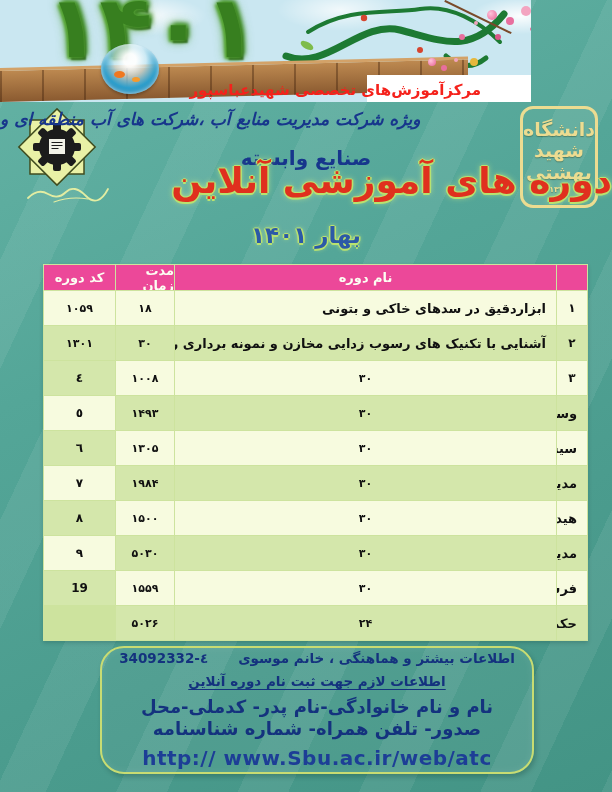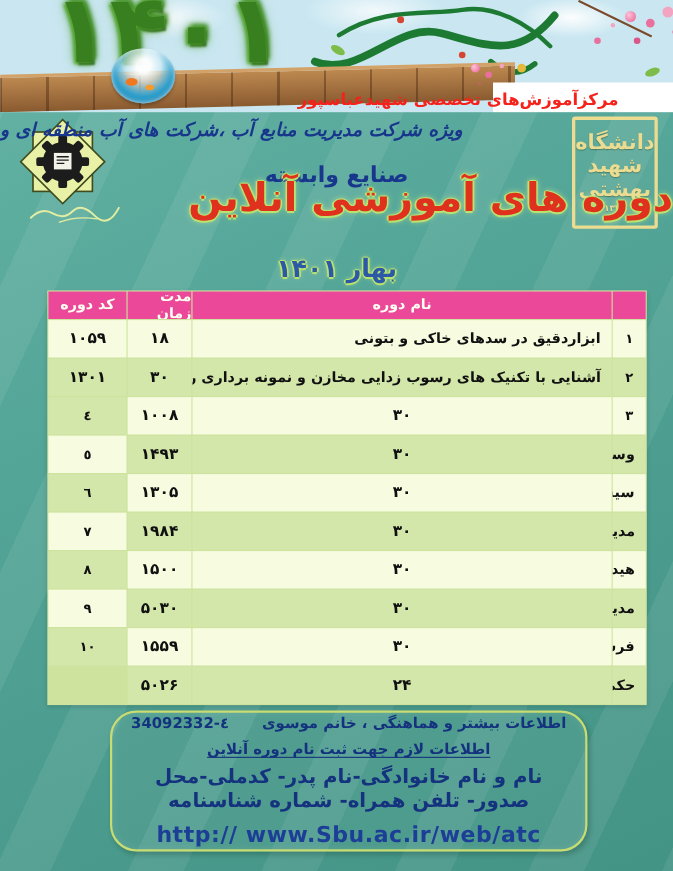--- a/index.html
+++ b/index.html
@@ -5,21 +5,21 @@
   html,body{margin:0;padding:0;background:#ffffff;}
   .page{
     position:relative; width:612px; height:792px; overflow:hidden;
     font-family:"DejaVu Sans", sans-serif; direction:rtl;
     background:
       repeating-linear-gradient(115deg, rgba(255,255,255,0.07) 0 46px, rgba(255,255,255,0) 46px 110px),
       linear-gradient(155deg, #66b4a6 0%, #54a698 38%, #4b9c8e 70%, #439485 100%);
   }
   
   .banner{
-    position:absolute; top:0; left:0; width:612px; height:102px; overflow:hidden;
+    position:absolute; top:0; left:0; width:531px; height:102px; overflow:hidden;
     background-image:
       radial-gradient(70px 26px at 520px 16px, rgba(255,255,255,.95), transparent 70%),
       radial-gradient(90px 30px at 340px 10px, rgba(255,255,255,.75), transparent 70%),
       radial-gradient(80px 28px at 150px 16px, rgba(255,255,255,.85), transparent 70%);
     background-color:#cae7f1;
   }
   .topiary{
     position:absolute; top:-16px; left:-2px; width:308px; text-align:center;
     direction:ltr; font-weight:bold; font-size:86px; line-height:1; letter-spacing:10px;
     color:#377f1f;
@@ -56,60 +56,60 @@
   .white-box{position:absolute; right:0; bottom:0; width:164px; height:27px; background:#ffffff;}
   .center-label{
     position:absolute; right:50px; bottom:3px; font-size:15px; font-weight:bold;
     color:#f5211b; white-space:nowrap;
   }
   
   .emblem{position:absolute; left:16px; top:106px;}
   .signature{position:absolute; left:24px; top:184px;}
   .stamp{
     position:absolute; right:14px; top:106px; width:72px; height:96px;
-    border:3px solid #ecdc91; border-radius:3px; background:rgba(255,250,210,0.04);
+    border:3px solid #ecdc91; border-radius:13px; background:rgba(255,250,210,0.04);
     display:flex; flex-direction:column; align-items:center; justify-content:center;
     color:#ecdc91; font-weight:bold; font-size:19px; line-height:1.12;
     text-shadow:0 1px 1px rgba(40,60,30,.4);
   }
   .stamp .yr{font-size:8px; font-weight:bold; margin-top:3px;}
   
   .intro1{position:absolute; top:109px; left:0; width:100%; text-align:left;
     font-size:17px; font-weight:bold; color:#17368c;font-style:italic;}
   .intro2{position:absolute; top:146px; left:0; width:100%; text-align:center;
     font-size:20px; font-weight:bold; color:#17368c;}
   .title{
     position:absolute; top:160px; left:0; width:100%; text-align:right;
     font-size:36px; font-weight:bold; color:#e0301e;
     text-shadow:-1.5px 0 0 #b9e26f, 1.5px 0 0 #b9e26f, 0 -1.5px 0 #b9e26f,
                  0 1.5px 0 #b9e26f, 0 0 6px #cdeb8a;
   }
   .season{
-    position:absolute; top:232px; left:0; width:100%; text-align:center;
+    position:absolute; top:222px; left:0; width:100%; text-align:center;
     font-size:23px; font-weight:bold; color:#2c59a7;
     text-shadow:-1.5px 0 0 #b9e26f, 1.5px 0 0 #b9e26f, 0 -1.5px 0 #b9e26f,
                  0 1.5px 0 #b9e26f, 0 0 5px #cdeb8a;
   }
   
   .table{
     position:absolute; top:264px; right:24px; width:543px;
     display:grid; grid-template-columns:30px 1fr 58px 71px;
     grid-template-rows:25px repeat(10, 34px);
     gap:1px; padding:1px; background:#cde39e; direction:rtl;
     box-shadow:0 2px 4px rgba(0,30,25,.18);
   }
   .cell{display:flex; align-items:center; color:#101010; overflow:hidden;}
   .t-head{background:#ec4899; color:#fcfef2; font-weight:bold; font-size:13px;
     justify-content:center;}
   .row-odd{background:#f7fbdf;}
   .row-even{background:rgba(255,255,255,0.14);}
   .num-cell{justify-content:center; font-size:12px; font-weight:bold;}
   .name-cell{justify-content:flex-start; padding:0 10px; font-weight:bold;
     font-size:13px; white-space:nowrap;}
-  .val-cell{justify-content:center; font-size:14px; font-weight:bold;}
+  .val-cell{justify-content:center; font-size:11px; font-weight:bold;}
   
   .footer-box{
     position:absolute; top:646px; right:78px; left:100px; height:128px;
     border:2.5px solid #c8dc72; border-radius:24px;
     background:rgba(255,255,255,0.04);
     box-shadow:2px 3px 5px rgba(0,30,25,.22), inset 0 0 8px rgba(255,255,255,.08);
     display:flex; flex-direction:column; justify-content:center; gap:7px;
     padding:4px 12px; box-sizing:border-box; text-align:center;
   }
   .f-line{font-size:13.5px; font-weight:bold; color:#14327e; line-height:1.2;}
@@ -225,21 +225,21 @@
     <div class="cell num-cell row-even">۸</div>
     <div class="cell name-cell row-even">مدیریت نوین منابع آب با رویکرد حفظ منابع محدود</div>
     <div class="cell val-cell row-even">۳۰</div>
     <div class="cell val-cell row-even">۵۰۳۰</div>
 
     <div class="cell num-cell row-odd">۹</div>
     <div class="cell name-cell row-odd">فرسایش و رسوب</div>
     <div class="cell val-cell row-odd">۳۰</div>
     <div class="cell val-cell row-odd">۱۵۵۹</div>
 
-    <div class="cell num-cell row-even">۱۰</div>
+    <div class="cell num-cell row-even">19</div>
     <div class="cell name-cell row-even">حکمرانی آب و انرژی</div>
     <div class="cell val-cell row-even">۲۴</div>
     <div class="cell val-cell row-even">۵۰۲۶</div>
   </div>
 
   <div class="footer-box">
     <div class="f-line f-contact">
       <span>اطلاعات بیشتر و هماهنگی ، خانم موسوی</span>
       <bdo dir="ltr">34092332-٤</bdo>
     </div>

